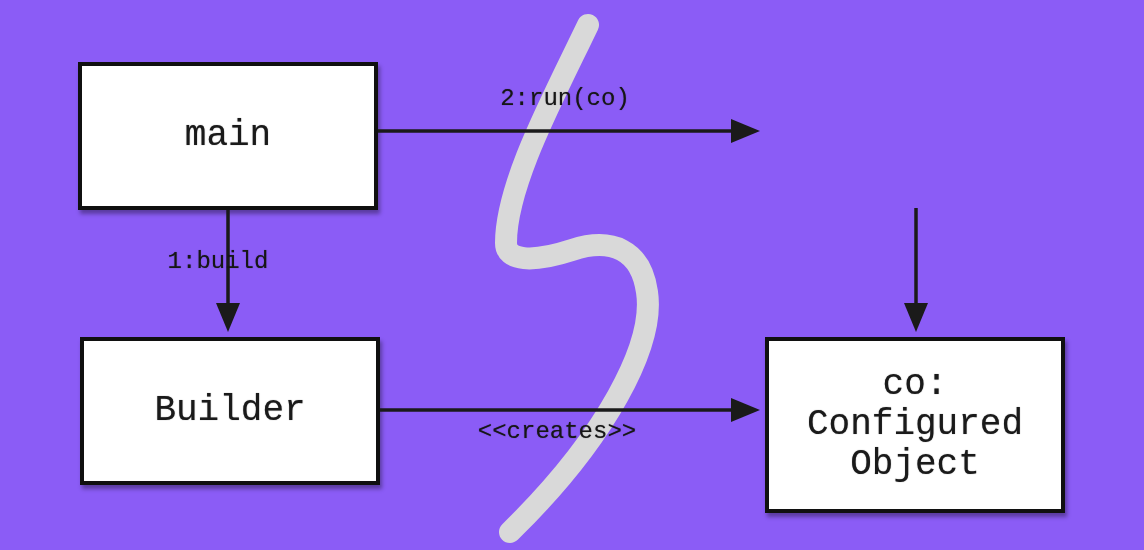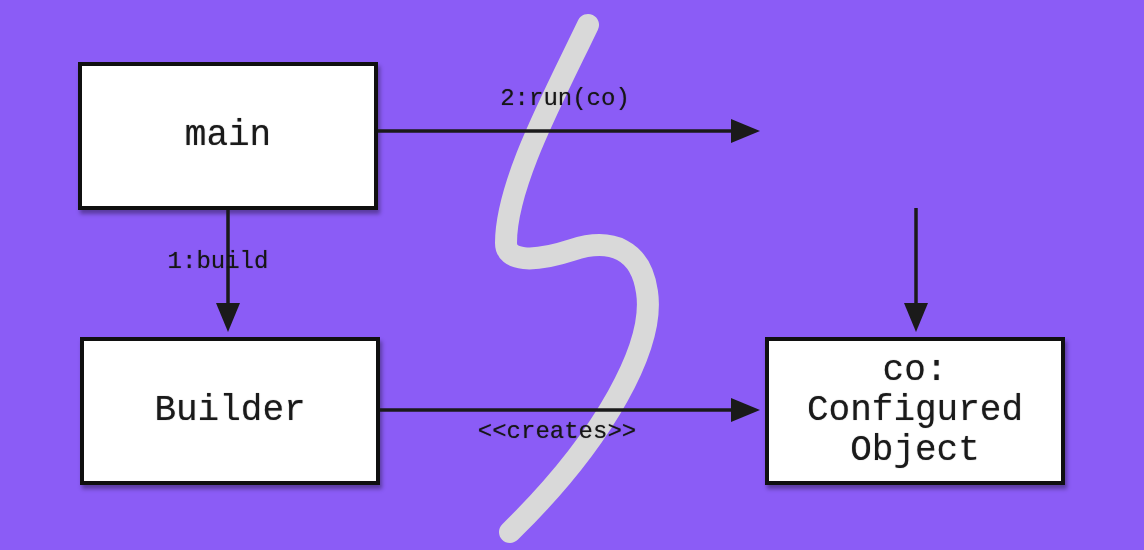--- a/index.html
+++ b/index.html
@@ -16,21 +16,21 @@
     border:4px solid #101010;
     box-shadow:2px 4px 4px rgba(0,0,0,0.35);
     display:flex;align-items:center;justify-content:center;
     text-align:center;color:#1a1a1a;font-size:36px;line-height:40px;
     text-shadow:0 0 1px rgba(20,20,20,0.55);
     box-sizing:border-box;
   }
   .node-main{left:78px;top:62px;width:300px;height:148px;}
   .node-application{left:765px;top:62px;width:300px;height:146px;}
   .node-builder{left:80px;top:337px;width:300px;height:148px;}
-  .node-co{left:765px;top:337px;width:300px;height:148px;padding:12px 12px;}
+  .node-co{left:765px;top:337px;width:300px;height:176px;padding:12px 12px;}
   .edge-label{
     position:absolute;z-index:3;color:#161616;font-size:24px;line-height:38px;
     text-align:center;text-shadow:0 0 1px rgba(20,20,20,0.55);white-space:nowrap;
   }
   .lbl-run{left:415px;top:80px;width:300px;}
   .lbl-build{left:118px;top:243px;width:200px;}
   .lbl-construct{left:415px;top:371px;width:300px;}
   .lbl-creates{left:407px;top:413px;width:300px;}
   .edge-line{stroke:#1a1a1a;stroke-width:3.5;}
   .edge-head{fill:#1a1a1a;stroke:none;}

